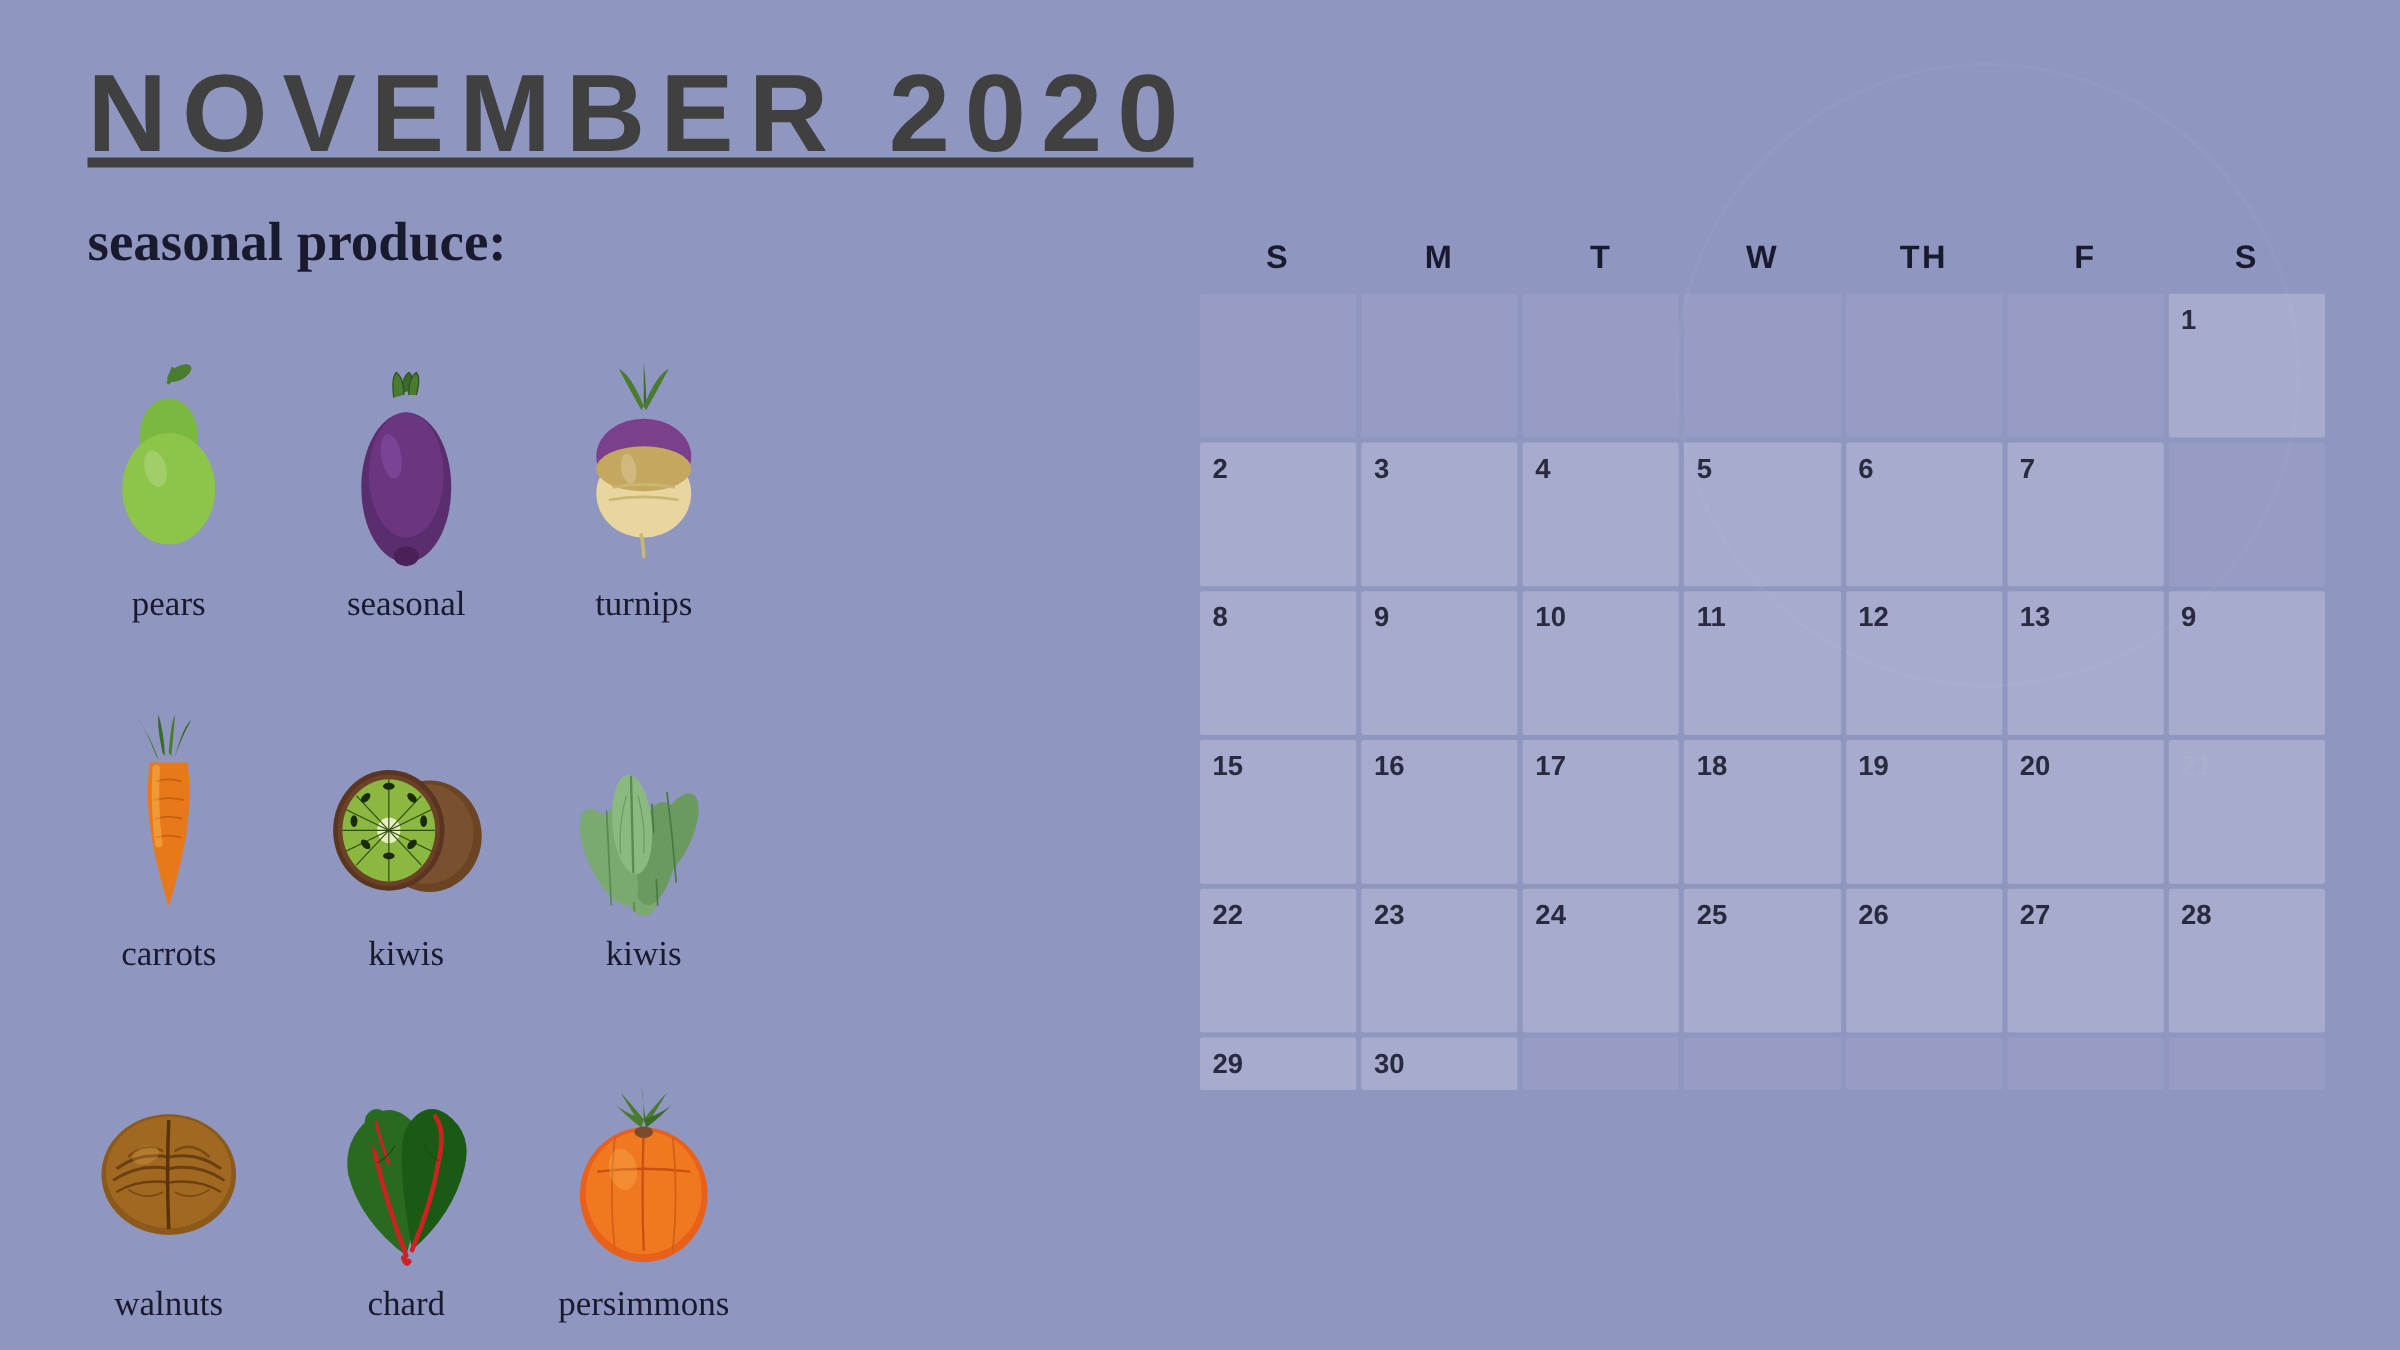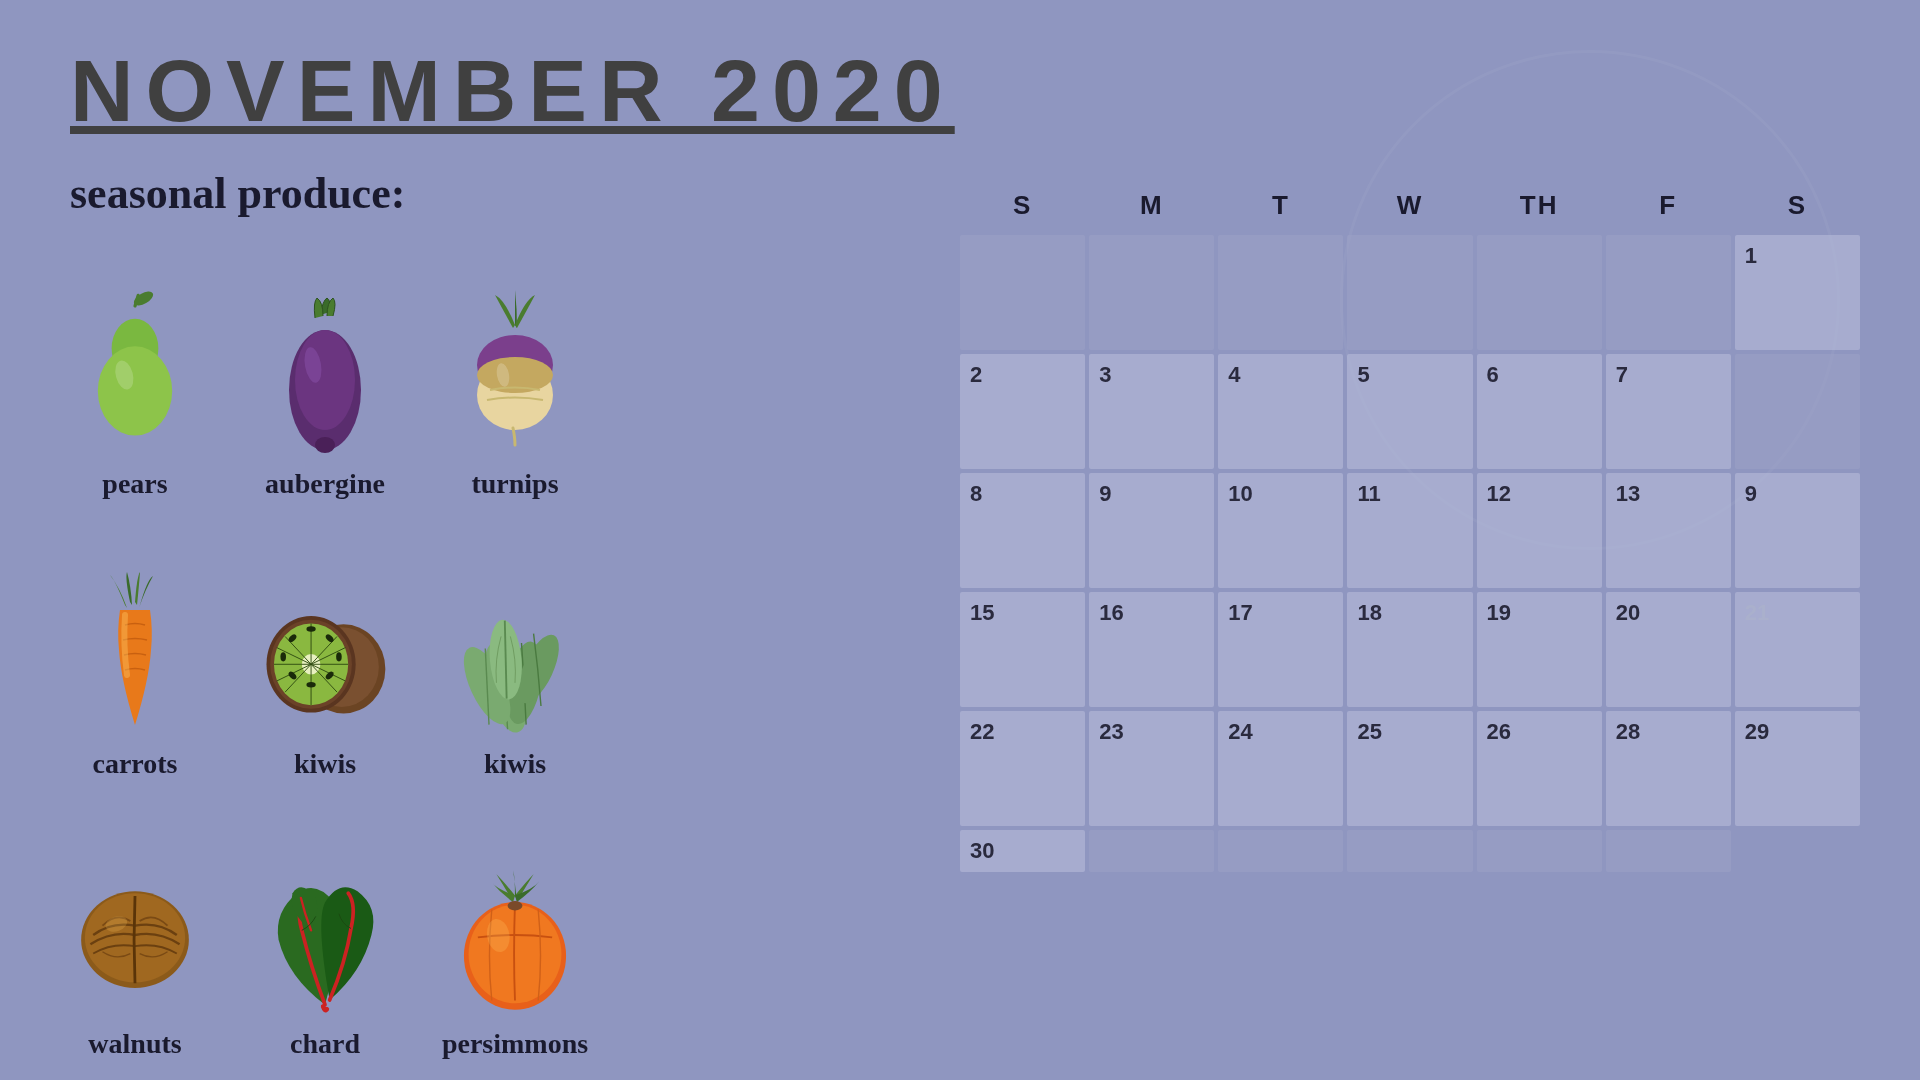--- a/index.html
+++ b/index.html
@@ -75,21 +75,21 @@
       margin-bottom: 8px;
     }
 
     .produce-icon svg {
       width: 100%;
       height: 100%;
     }
 
     .produce-label {
       font-size: 28px;
-      font-weight: 700;
+      font-weight: 400;
       color: #1a1a2e;
       font-family: Georgia, serif;
       text-align: center;
     }
 
     
     .calendar {
       position: absolute;
       top: 180px;
       right: 60px;
@@ -179,21 +179,21 @@
         <path d="M68 26 Q72 12 68 8 Q62 12 62 26" fill="#4a7c2f" stroke="#2d5220" stroke-width="1"></path>
 
         <ellipse cx="60" cy="100" rx="36" ry="60" fill="#5a2d6e"></ellipse>
         <ellipse cx="60" cy="90" rx="30" ry="50" fill="#6b3580"></ellipse>
 
         <ellipse cx="48" cy="75" rx="8" ry="18" fill="rgba(160,100,200,0.3)" transform="rotate(-10 48 75)"></ellipse>
 
         <ellipse cx="60" cy="155" rx="10" ry="8" fill="#4a2058"></ellipse>
       </svg>
     </div>
-    <span class="produce-label">aubergine</span>
+    <span class="produce-label">seasonal</span>
   </div>
 
   <div class="produce-item">
     <div class="produce-icon">
       <svg viewBox="0 0 120 170" xmlns="http://www.w3.org/2000/svg">
 
         <path d="M60 35 Q50 10 40 5 Q48 20 58 38" fill="#4a7c2f"></path>
         <path d="M60 35 Q60 5 60 0 Q62 18 62 38" fill="#3a6b2a"></path>
         <path d="M60 35 Q70 10 80 5 Q72 20 62 38" fill="#4a7c2f"></path>
 
@@ -415,20 +415,21 @@
     <div class="cal-cell"><span class="cal-date">18</span></div>
     <div class="cal-cell"><span class="cal-date">19</span></div>
     <div class="cal-cell"><span class="cal-date">20</span></div>
     <div class="cal-cell"><span class="cal-date muted">21</span></div>
 
     <div class="cal-cell"><span class="cal-date">22</span></div>
     <div class="cal-cell"><span class="cal-date">23</span></div>
     <div class="cal-cell"><span class="cal-date">24</span></div>
     <div class="cal-cell"><span class="cal-date">25</span></div>
     <div class="cal-cell"><span class="cal-date">26</span></div>
+    <div class="cal-cell"><span class="cal-date">27</span></div>
     <div class="cal-cell"><span class="cal-date">28</span></div>
 
     <div class="cal-cell"><span class="cal-date">29</span></div>
     <div class="cal-cell"><span class="cal-date">30</span></div>
     <div class="cal-cell empty"></div>
     <div class="cal-cell empty"></div>
     <div class="cal-cell empty"></div>
     <div class="cal-cell empty"></div>
     <div class="cal-cell empty"></div>
   </div>

